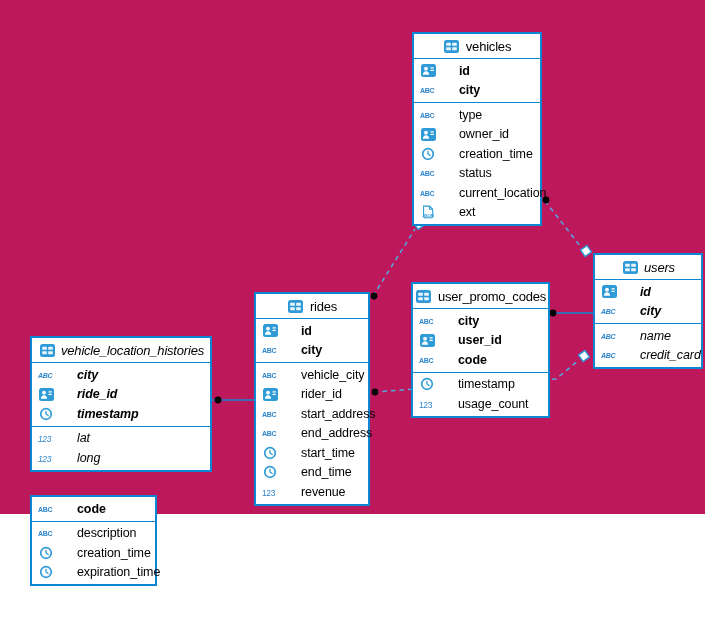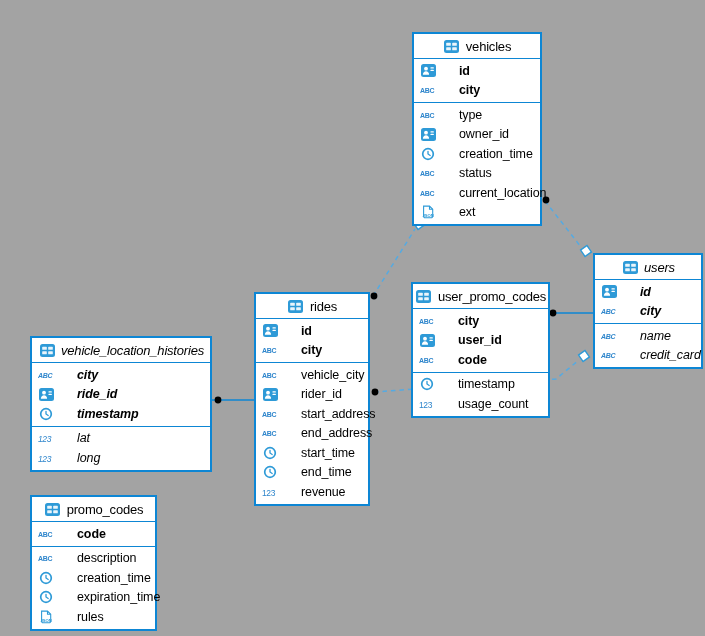--- a/index.html
+++ b/index.html
@@ -7,22 +7,22 @@
     padding: 0;
     background: #ffffff;
     width: 705px;
     height: 636px;
     overflow: hidden;
     font-family: "Liberation Sans", sans-serif;
   }
   .canvas {
     position: relative;
     width: 705px;
-    height: 636px;
-    background: #a3a3a3;
+    height: 514px;
+    background: #be185d;
   }
   svg.relations-layer {
     position: absolute;
     left: 0;
     top: 0;
     z-index: 1;
   }
   .table {
     position: absolute;
     box-sizing: border-box;
@@ -461,32 +461,20 @@
             <span class="icon-cell">
               <svg width="17" height="10" viewBox="0 0 17 10">
                 <text x="0" y="8.5" font-family="Liberation Sans, sans-serif" font-size="8.5" letter-spacing="-0.4" fill="#2f86cc">123</text>
               </svg>
             </span>
             <span class="col-label">long</span>
           </div>
         </div>
       </div>
       <div class="table" style="left: 30px; top: 495px; width: 127px;">
-        <div class="t-header">
-          <span class="icon-cell">
-            <svg width="15" height="13" viewBox="0 0 15 13">
-              <rect width="15" height="13" rx="2.5" fill="#2e9ad7"></rect>
-              <rect x="2.2" y="2.7" width="4.6" height="3.1" rx="0.6" fill="#fff" opacity="0.9"></rect>
-              <rect x="8.2" y="2.7" width="4.6" height="3.1" rx="0.6" fill="#fff" opacity="0.9"></rect>
-              <rect x="2.2" y="7.2" width="4.6" height="3.1" rx="0.6" fill="#fff" opacity="0.9"></rect>
-              <rect x="8.2" y="7.2" width="4.6" height="3.1" rx="0.6" fill="#fff" opacity="0.9"></rect>
-            </svg>
-          </span>
-          <span class="t-title">promo_codes</span>
-        </div>
         <div class="t-section pk">
           <div class="row">
             <span class="icon-cell">
               <svg width="17" height="10" viewBox="0 0 17 10">
                 <text x="0" y="8" font-family="Liberation Sans, sans-serif" font-size="7" font-weight="700" letter-spacing="-0.3" fill="#2f86cc">ABC</text>
               </svg>
             </span>
             <span class="col-label">code</span>
           </div>
         </div>
@@ -509,27 +497,17 @@
             <span class="col-label">creation_time</span>
           </div>
           <div class="row">
             <span class="icon-cell">
               <svg width="14" height="14" viewBox="0 0 14 14">
                 <circle cx="7" cy="7" r="5.3" fill="none" stroke="#2e9ad7" stroke-width="1.7"></circle>
                 <path d="M7 4.3 L7 7 L9.2 8.5" fill="none" stroke="#2e9ad7" stroke-width="1.3" stroke-linecap="round"></path>
               </svg>
             </span>
             <span class="col-label">expiration_time</span>
-          </div>
-          <div class="row">
-            <span class="icon-cell">
-              <svg width="14" height="14" viewBox="0 0 14 14">
-                <path d="M2.6 1.1 h5.9 l3.2 3.2 v7 a1.5 1.5 0 0 1 -1.5 1.5 h-6.1 a1.5 1.5 0 0 1 -1.5 -1.5 z" fill="#fff" stroke="#2e9ad7" stroke-width="1.1"></path>
-                <path d="M8.5 1.1 v3.2 h3.2" fill="none" stroke="#2e9ad7" stroke-width="1.1"></path>
-                <text x="1.6" y="11.6" font-family="Liberation Sans, sans-serif" font-size="4.2" font-weight="700" fill="#2e9ad7">JSON</text>
-              </svg>
-            </span>
-            <span class="col-label">rules</span>
           </div>
         </div>
       </div>
     </div>
 </div>
 
 </body></html>

